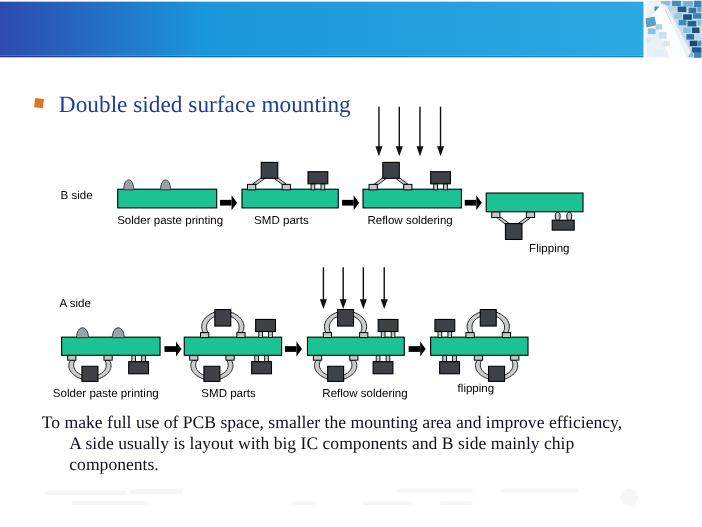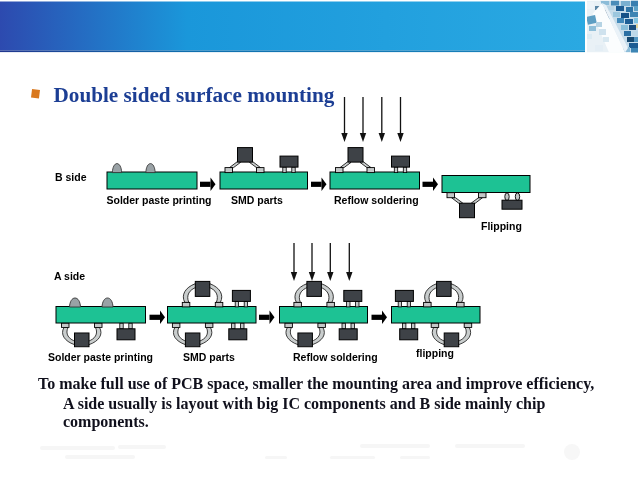--- a/index.html
+++ b/index.html
@@ -1,17 +1,17 @@
 <!DOCTYPE html>
 <html><head>
 <meta charset="utf-8">
 <style>
   html,body{margin:0;padding:0;background:#ffffff;}
   #page{position:relative;width:638px;height:479px;overflow:hidden;background:#ffffff;
-        font-family:"Liberation Sans",sans-serif;font-weight:bold;}
+        font-family:"Liberation Sans",sans-serif;}
   svg{display:block;}
 </style>
 </head>
 <body>
 <div id="page">
 <svg width="638" height="479" viewBox="0 0 638 479" xmlns="http://www.w3.org/2000/svg">
   <defs>
     <linearGradient id="bar" x1="0" y1="0" x2="1" y2="0">
       <stop offset="0" stop-color="#2d4aaf"></stop>
       <stop offset="0.32" stop-color="#1a97da"></stop>

